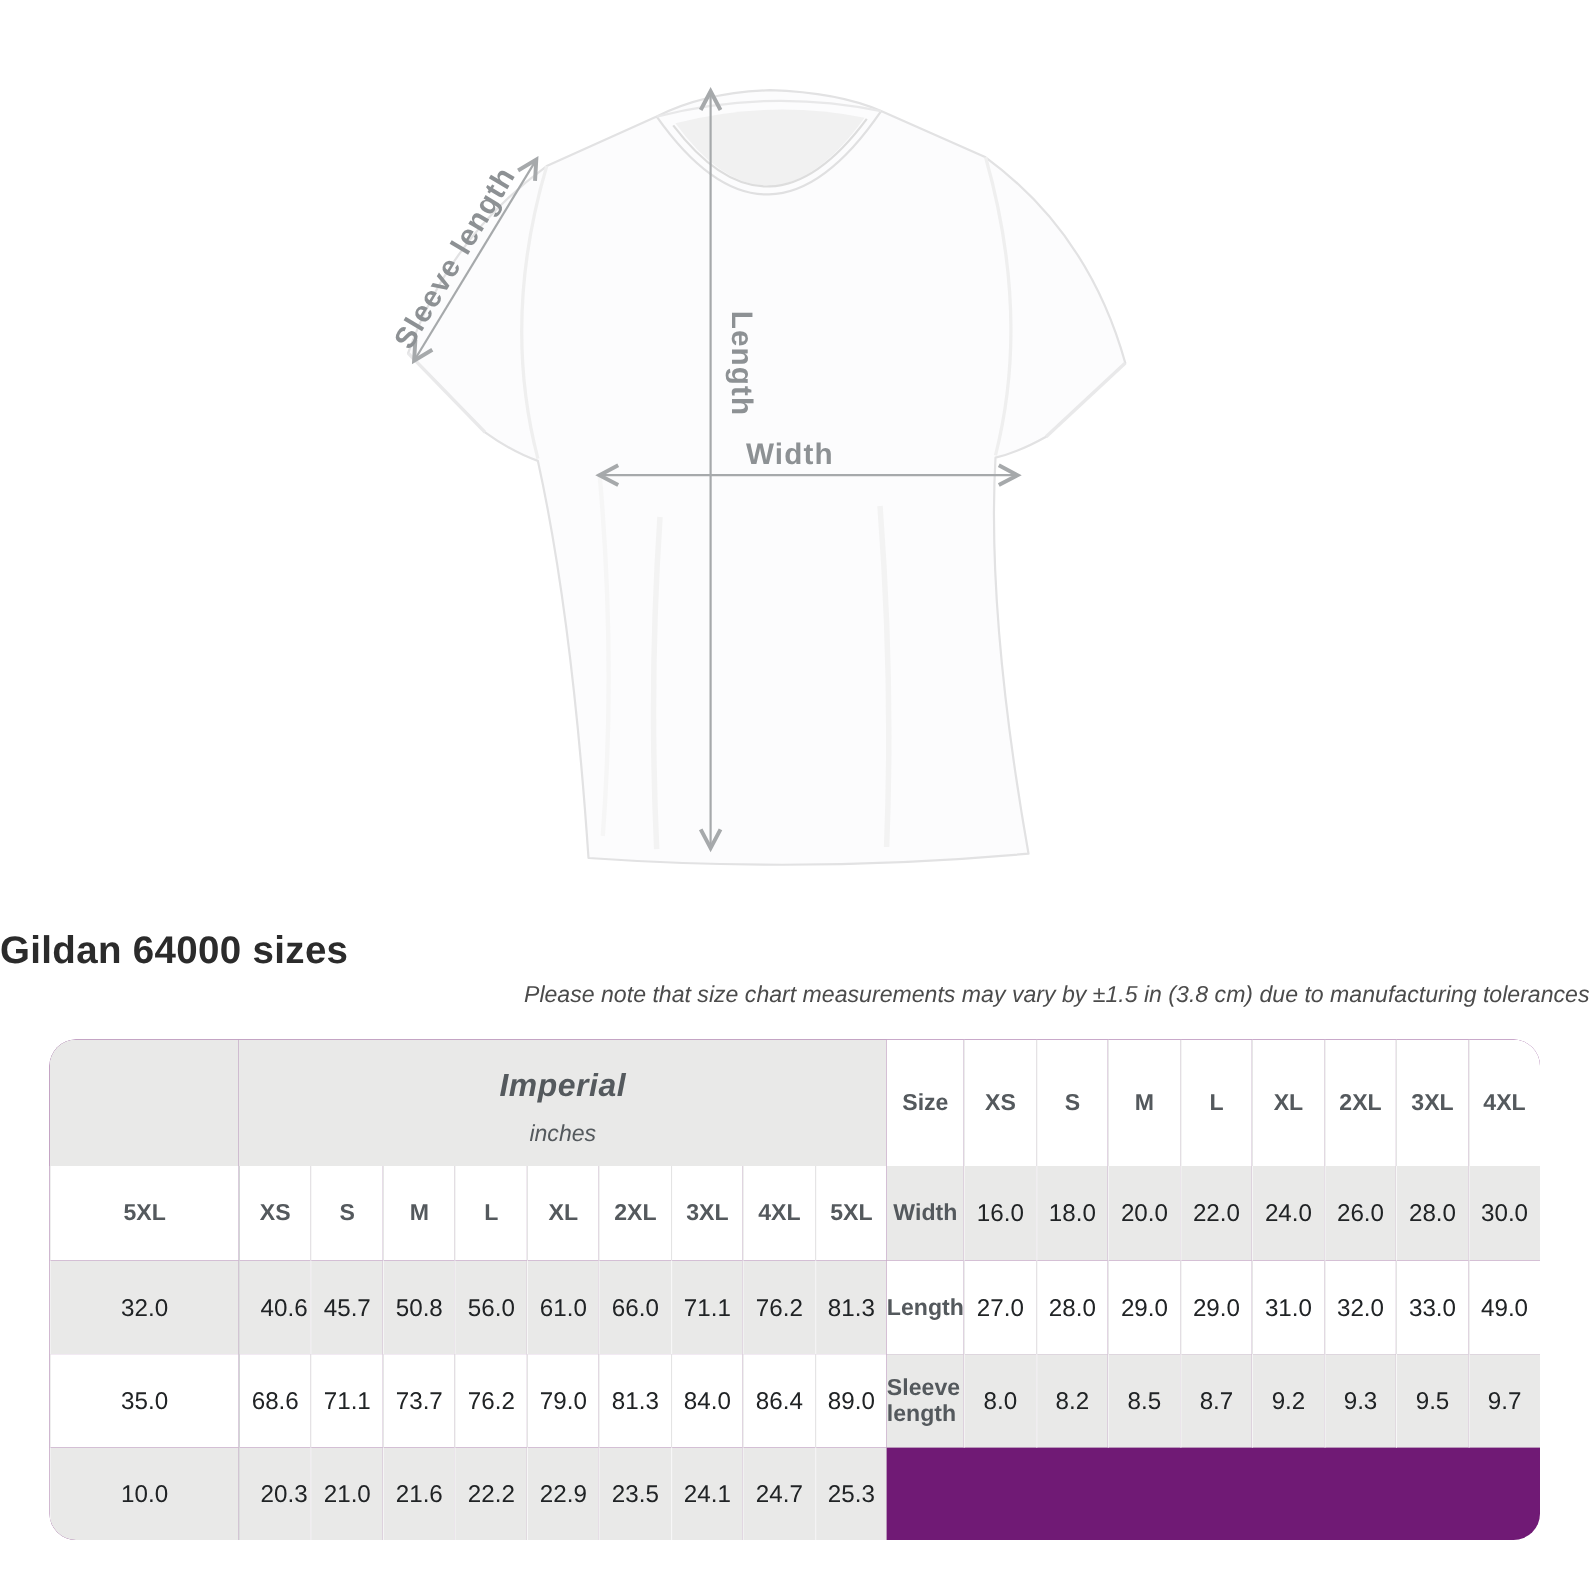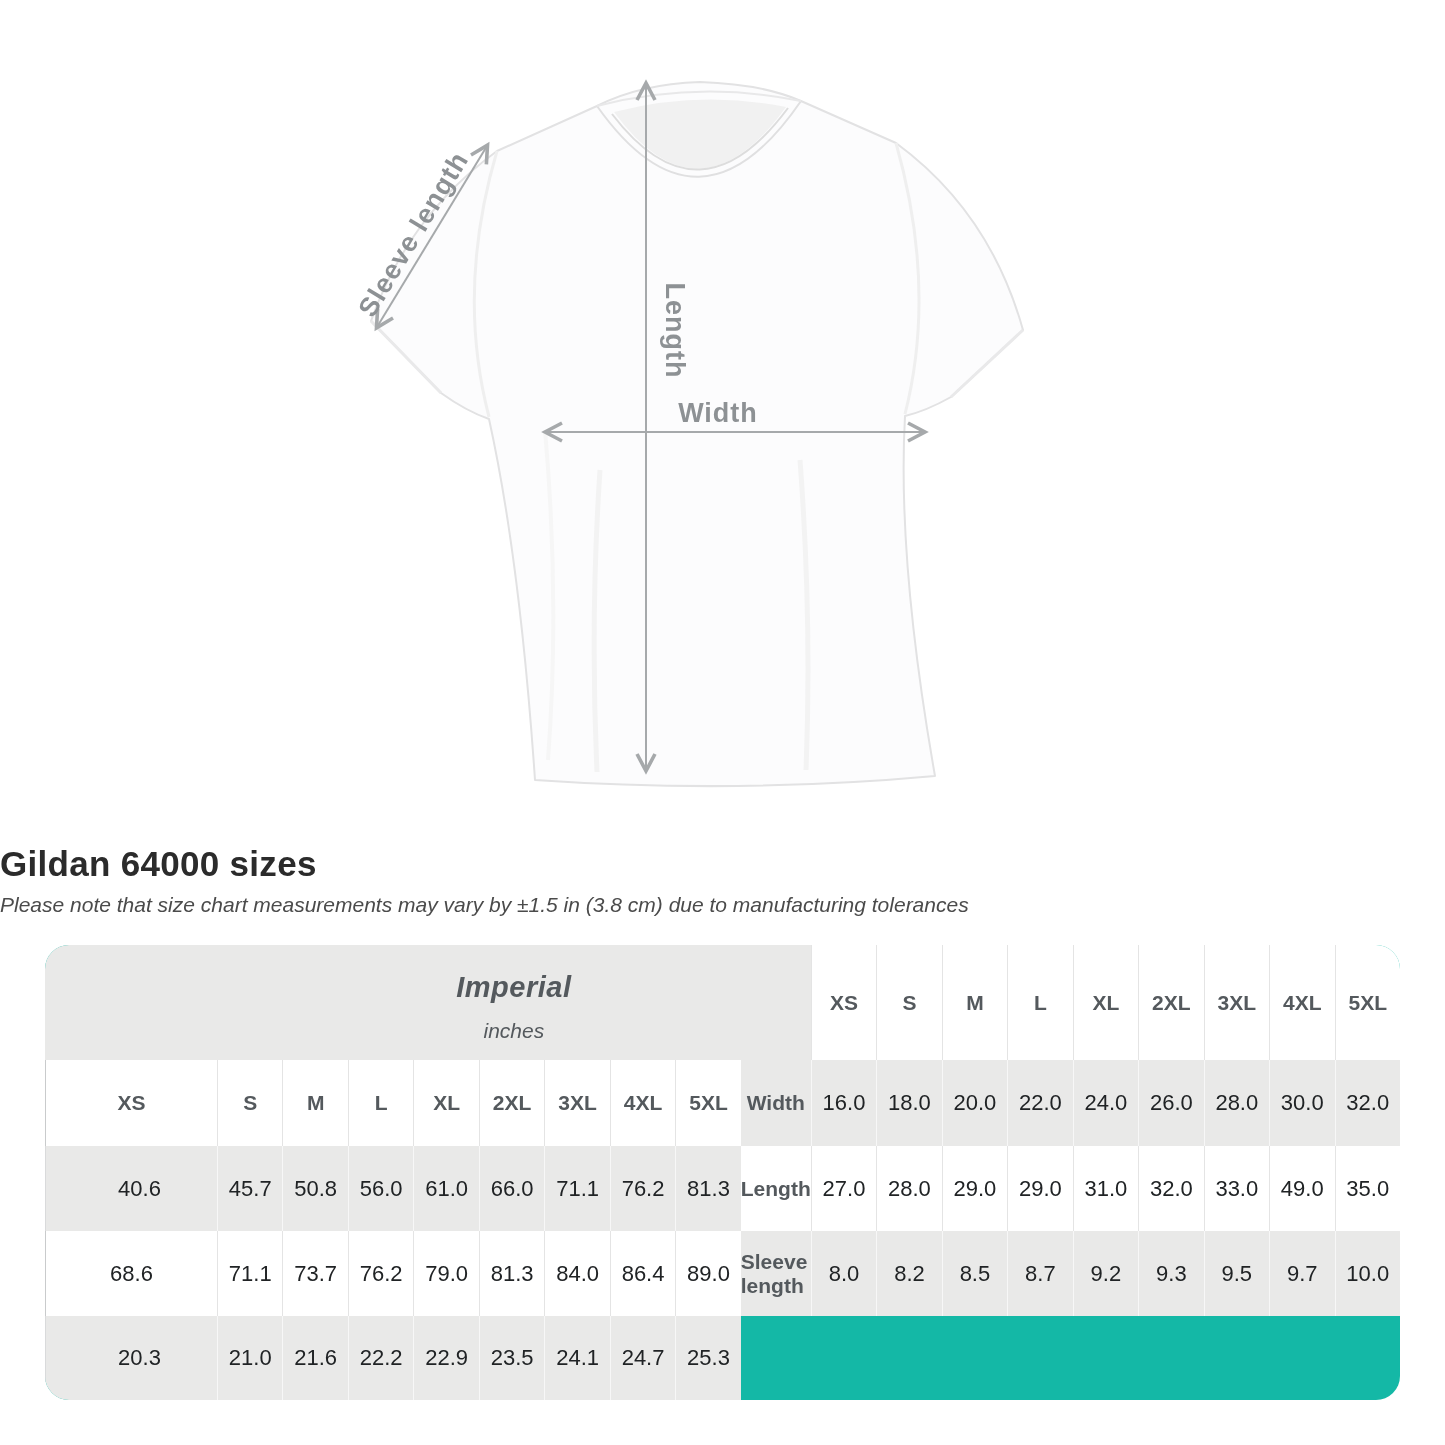--- a/index.html
+++ b/index.html
@@ -29,34 +29,34 @@
   .dim-label.width  { left: 658px; top: 398px; width: 120px; }
 
   
   .chart-title {
     position: absolute; left: 0; top: 844px; width: 100%;
     font-size: 35px; font-weight: bold;
     color: #2b2b2b; letter-spacing: 0.3px;
   }
   .chart-subtitle {
     position: absolute; left: 0; top: 893px; width: 100%;
-    text-align: left; font-size: 21px; font-style: italic;
+    text-align: right; font-size: 21px; font-style: italic;
     color: #4b4b4b;
   }
 
   
   .size-grid {
     position: absolute; left: 45px; top: 945px;
     width: 1355px; height: 455px;
     display: grid;
     grid-template-columns: 172px repeat(18, 1fr);
     grid-template-rows: 115px 86px 85px 85px 84px;
     border-radius: 24px;
     overflow: hidden;
-    background: #14b8a6;
+    background: #701a75;
   }
   .band {
     background: #e9e9e8;
     display: flex; flex-direction: column; align-items: center;
     padding-top: 26px;
   }
   .band.spacer   { grid-column: 1; }
   .band.imperial { grid-column: 2 / span 9; }
   .band.metric   { grid-column: 11 / span 9; }
   .unit-name { font-size: 29px; font-weight: bold; font-style: italic; color: #54595d; letter-spacing: 0.5px; }
@@ -129,20 +129,21 @@
 <div class="chart-title">Gildan 64000 sizes</div>
 <div class="chart-subtitle">Please note that size chart measurements may vary by ±1.5 in (3.8 cm) due to manufacturing tolerances</div>
 
 <div class="size-grid" id="size-grid">
   <div class="band spacer"></div>
   <div class="band imperial">
     <div class="unit-name">Imperial</div>
     <div class="unit-sub">inches</div>
   </div>
 
+<div class="cell rlabel">Size</div>
     <div class="cell head sep">XS</div>
     <div class="cell head sep">S</div>
     <div class="cell head sep">M</div>
     <div class="cell head sep">L</div>
     <div class="cell head sep">XL</div>
     <div class="cell head sep">2XL</div>
     <div class="cell head sep">3XL</div>
     <div class="cell head sep">4XL</div>
     <div class="cell head sep">5XL</div>
     <div class="cell head sep boundary">XS</div>

